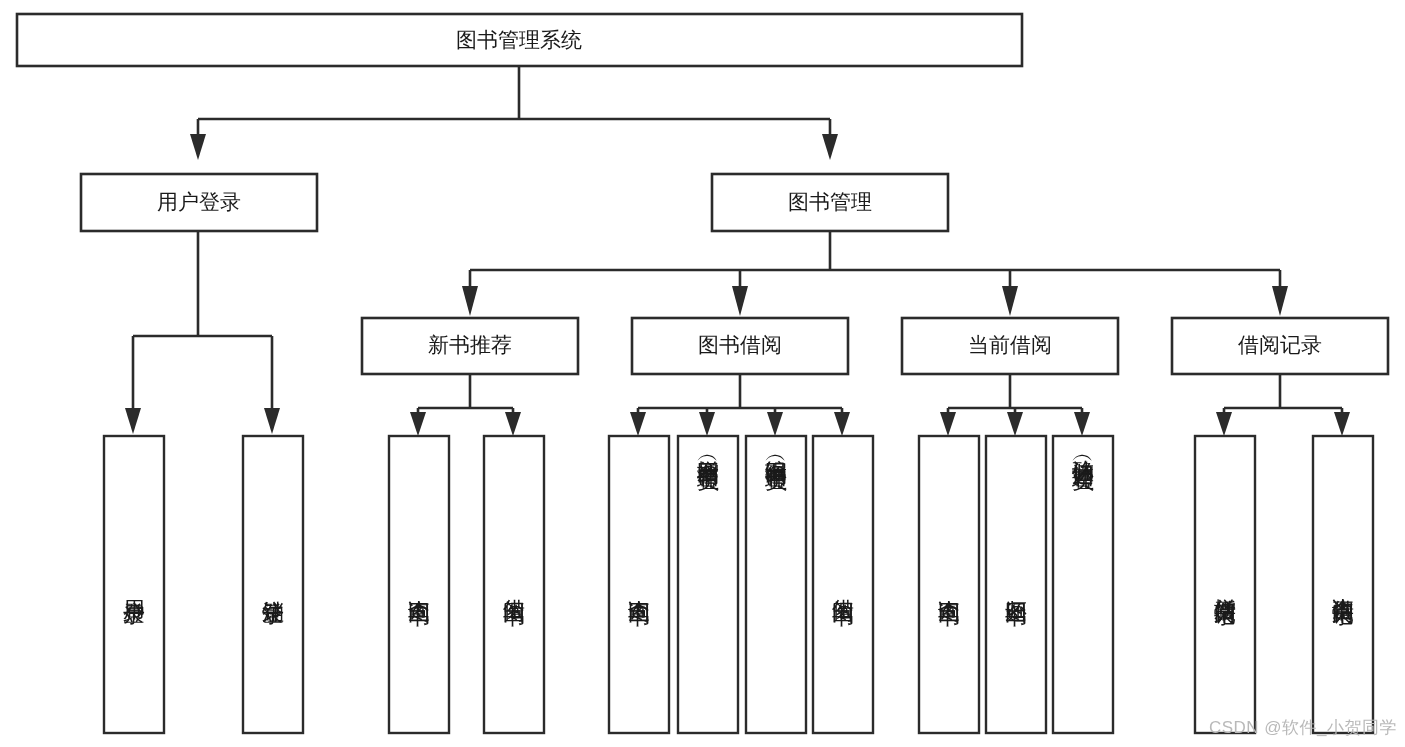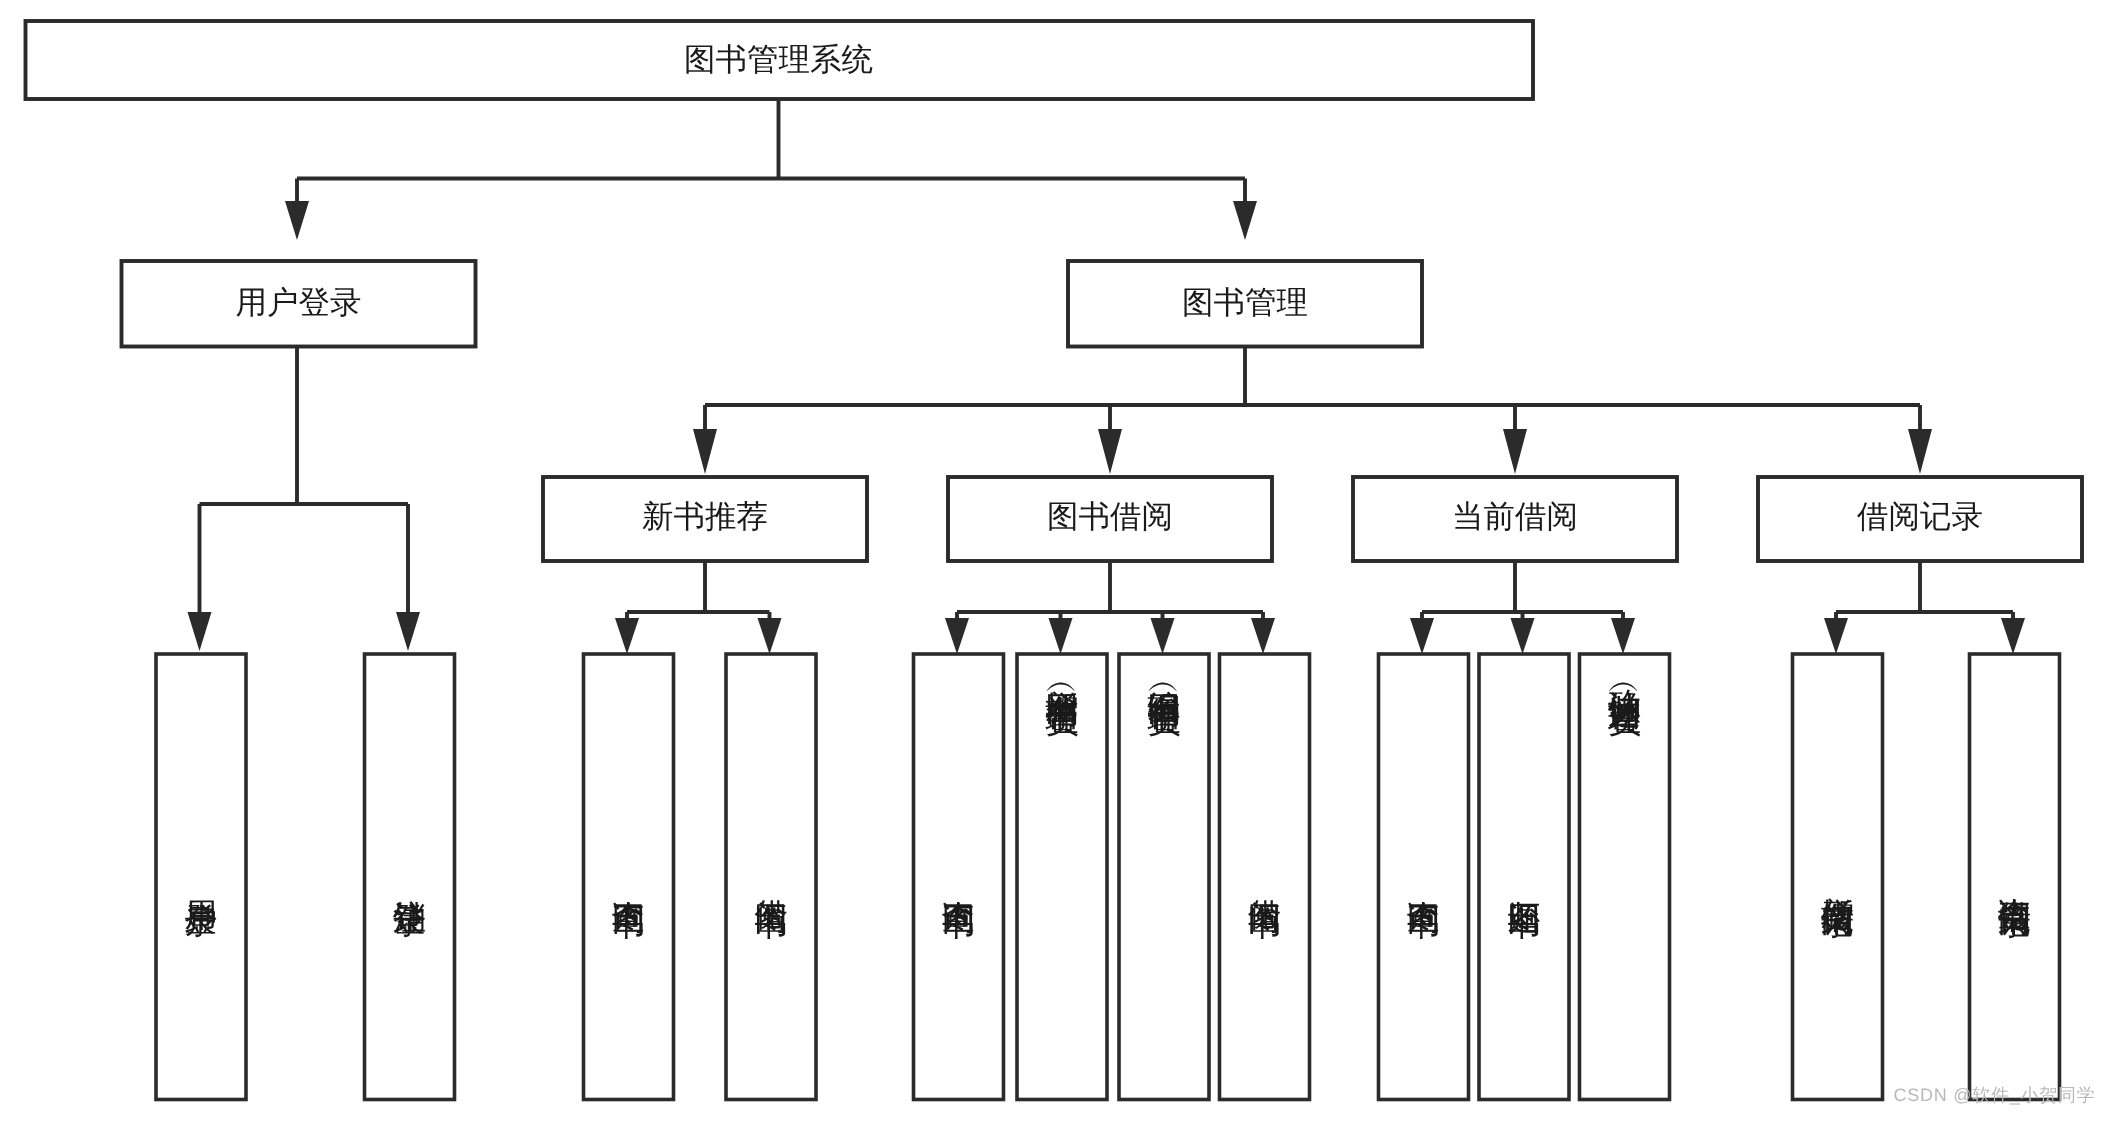--- a/index.html
+++ b/index.html
@@ -67,21 +67,21 @@
     color: #1a1a1a;
     letter-spacing: 1.5px;
     white-space: nowrap;
     text-align: center;
   }
   .watermark {
     position: absolute;
     right: 8px;
     bottom: 8px;
     font-family: "Liberation Sans", "DejaVu Sans", sans-serif;
-    font-size: 12px;
+    font-size: 17px;
     color: #b9b9b9;
     letter-spacing: 0.5px;
     user-select: none;
   }
 </style>
 </head>
 <body>
 
 <div id="diagram-root">
 

